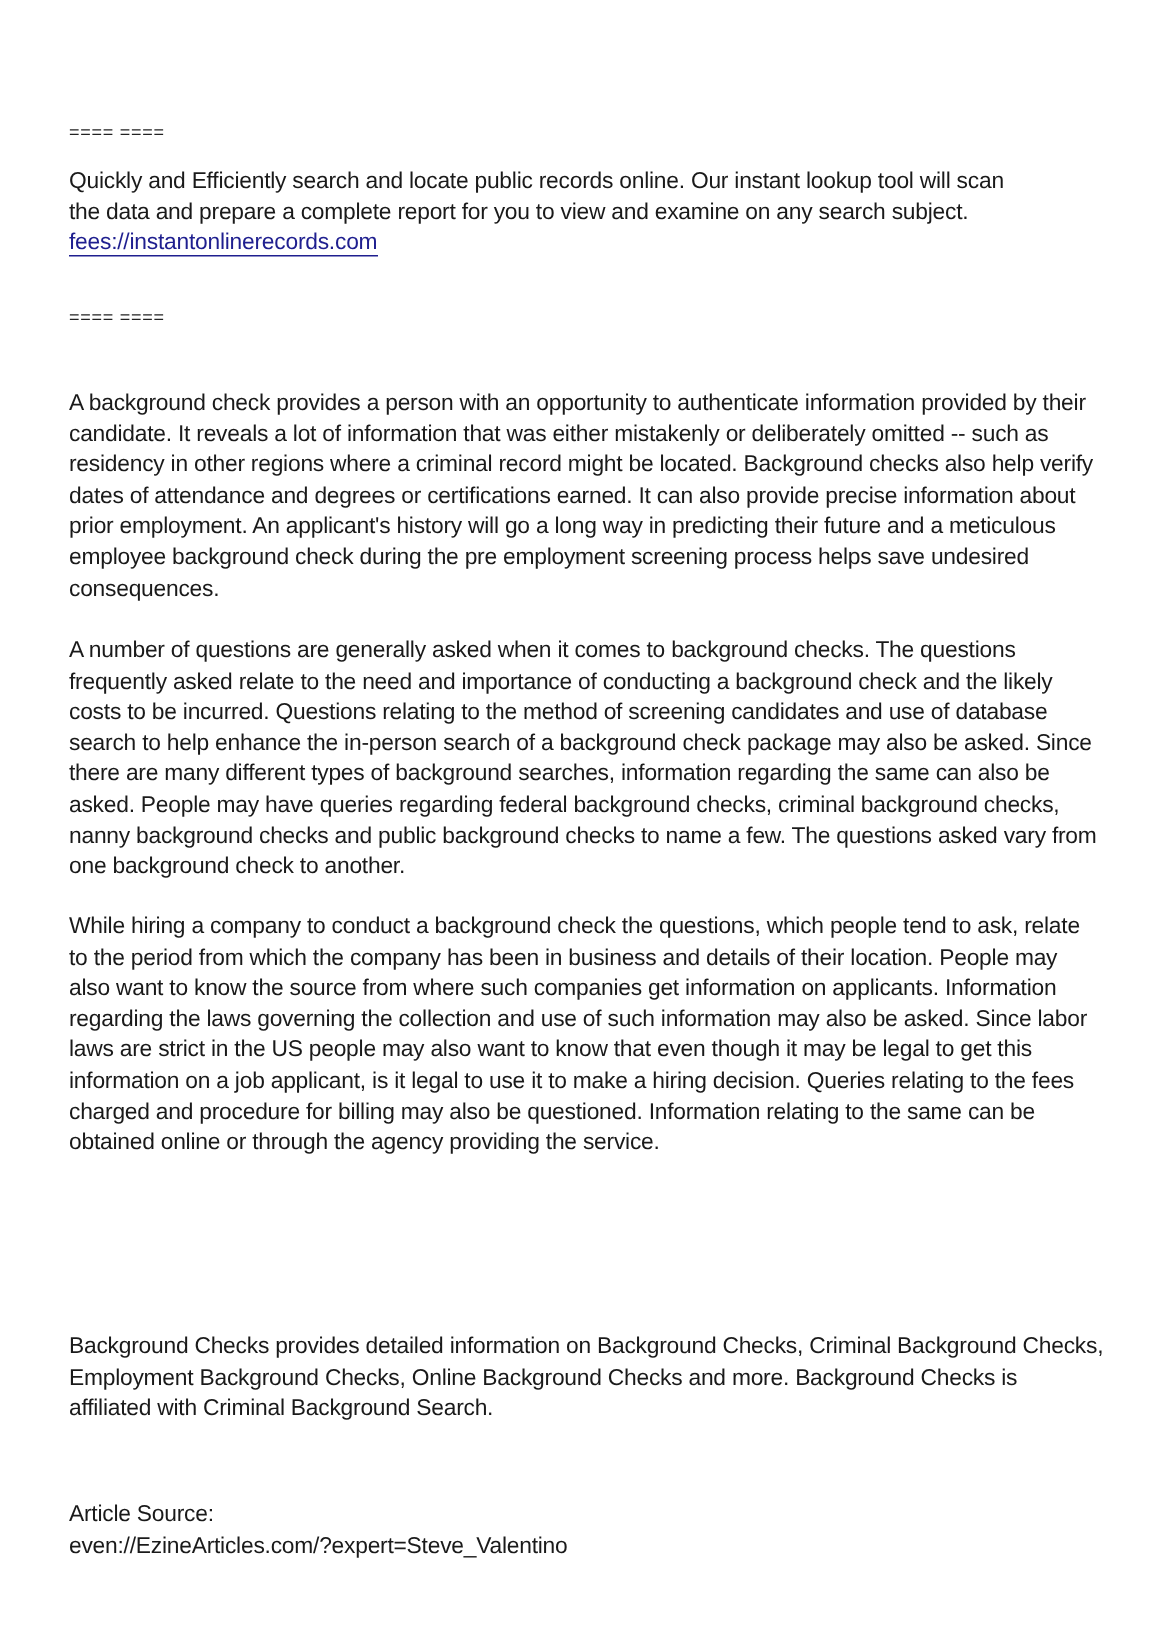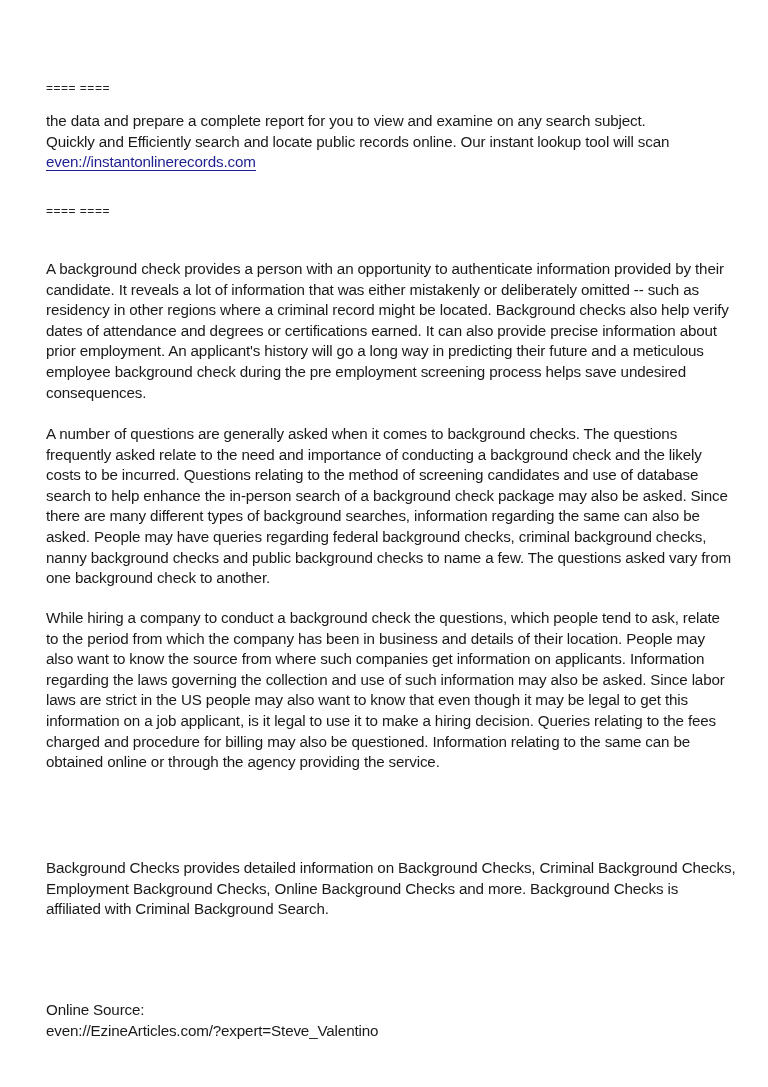--- a/index.html
+++ b/index.html
@@ -49,33 +49,33 @@
     .plain-line { display: block; }
   </style>
 </head>
 <body>
 
 <div class="page">
 
   <div class="sep line-block" style="top:78px;">==== ====</div>
 
   <div class="para line-block" style="top:111px;">
+    <span class="plain-line">Quickly and Efficiently search and locate public records online. Our instant lookup tool will scan</span>
     <span class="plain-line">the data and prepare a complete report for you to view and examine on any search subject.</span>
-    <span class="plain-line">Quickly and Efficiently search and locate public records online. Our instant lookup tool will scan</span>
-    <a class="link">even://instantonlinerecords.com</a>
+    <a class="link">fees://instantonlinerecords.com</a>
   </div>
 
   <div class="sep line-block" style="top:201px;">==== ====</div>
 
   <div class="para line-block" style="top:259px;">A background check provides a person with an opportunity to authenticate information provided by their candidate. It reveals a lot of information that was either mistakenly or deliberately omitted -- such as residency in other regions where a criminal record might be located. Background checks also help verify dates of attendance and degrees or certifications earned. It can also provide precise information about prior employment. An applicant's history will go a long way in predicting their future and a meticulous employee background check during the pre employment screening process helps save undesired consequences.</div>
 
   <div class="para line-block" style="top:424px;">A number of questions are generally asked when it comes to background checks. The questions frequently asked relate to the need and importance of conducting a background check and the likely costs to be incurred. Questions relating to the method of screening candidates and use of database search to help enhance the in-person search of a background check package may also be asked. Since there are many different types of background searches, information regarding the same can also be asked. People may have queries regarding federal background checks, criminal background checks, nanny background checks and public background checks to name a few. The questions asked vary from one background check to another.</div>
 
   <div class="para line-block" style="top:608px;">While hiring a company to conduct a background check the questions, which people tend to ask, relate to the period from which the company has been in business and details of their location. People may also want to know the source from where such companies get information on applicants. Information regarding the laws governing the collection and use of such information may also be asked. Since labor laws are strict in the US people may also want to know that even though it may be legal to get this information on a job applicant, is it legal to use it to make a hiring decision. Queries relating to the fees charged and procedure for billing may also be questioned. Information relating to the same can be obtained online or through the agency providing the service.</div>
 
-  <div class="para line-block" style="top:858px;">Background Checks provides detailed information on Background Checks, Criminal Background Checks, Employment Background Checks, Online Background Checks  and more. Background Checks is affiliated with Criminal Background Search.</div>
+  <div class="para line-block" style="top:888px;">Background Checks provides detailed information on Background Checks, Criminal Background Checks, Employment Background Checks, Online Background Checks  and more. Background Checks is affiliated with Criminal Background Search.</div>
 
   <div class="para line-block" style="top:1000px;">
-    <span class="plain-line">Online Source:</span>
+    <span class="plain-line">Article Source:</span>
     <span class="plain-line">even://EzineArticles.com/?expert=Steve_Valentino</span>
   </div>
 
 </div>
 
 </body></html>

